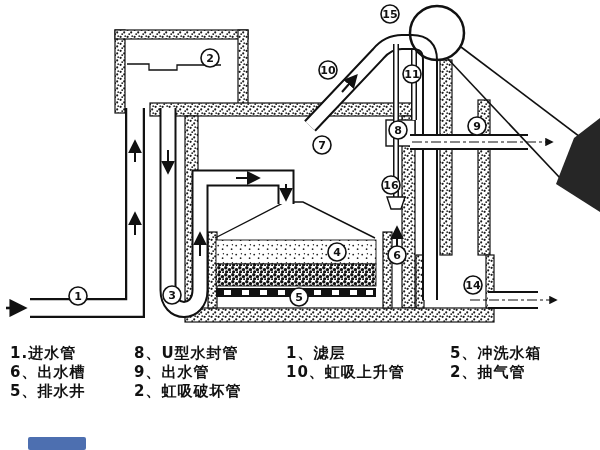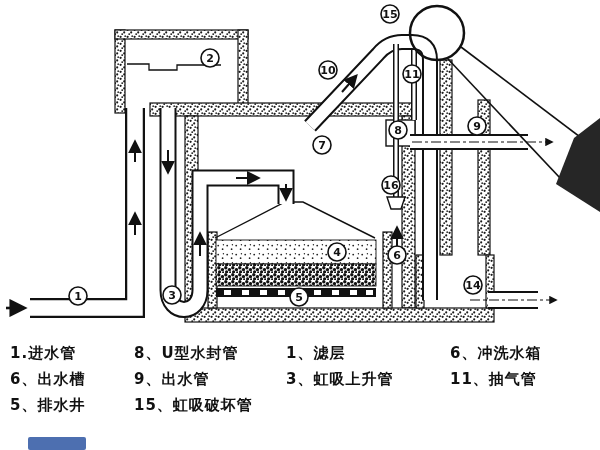--- a/index.html
+++ b/index.html
@@ -3,21 +3,21 @@
 <meta charset="utf-8">
 <style>
   html,body{margin:0;padding:0;background:#fff;}
   .page{position:relative;width:600px;height:450px;background:#fff;overflow:hidden;
         font-family:"DejaVu Sans","Liberation Sans",sans-serif;}
   svg{display:block;}
   .callout-num{font-size:11px;font-weight:bold;fill:#111;
                font-family:"DejaVu Sans","Liberation Sans",sans-serif;}
   .legend-grid{position:absolute;left:10px;top:344px;width:584px;
                display:grid;grid-template-columns:124px 152px 164px 1fr;
-               row-gap:7px;font-size:15px;font-weight:700;color:#111;}
+               font-size:15px;font-weight:700;color:#111;}
   .legend-item{white-space:nowrap;letter-spacing:1px;}
   .watermark{position:absolute;left:28px;top:437px;width:58px;height:13px;
              background:#4d6fb0;border-radius:2px;}
 </style>
 </head>
 <body>
 
 <div class="page">
 
   <svg id="diagram-svg" width="600" height="340" viewBox="0 0 600 340">
@@ -191,23 +191,23 @@
       <g>
         <circle cx="391" cy="185" r="9" fill="#fff" stroke="#111111" stroke-width="1.6"></circle>
         <text x="391" y="189" text-anchor="middle" class="callout-num">16</text>
       </g>
     </svg>
 
   <div id="legend-grid" class="legend-grid">
       <div class="legend-item">1.进水管</div>
       <div class="legend-item">8、U型水封管</div>
       <div class="legend-item">1、滤层</div>
-      <div class="legend-item">6、冲洗水箱</div>
+      <div class="legend-item">5、冲洗水箱</div>
       <div class="legend-item">6、出水槽</div>
       <div class="legend-item">9、出水管</div>
-      <div class="legend-item">3、虹吸上升管</div>
-      <div class="legend-item">11、抽气管</div>
+      <div class="legend-item">10、虹吸上升管</div>
+      <div class="legend-item">2、抽气管</div>
       <div class="legend-item">5、排水井</div>
-      <div class="legend-item">15、虹吸破坏管</div>
+      <div class="legend-item">2、虹吸破坏管</div>
     </div>
 
   <div class="watermark"></div>
 </div>
 
 </body></html>

